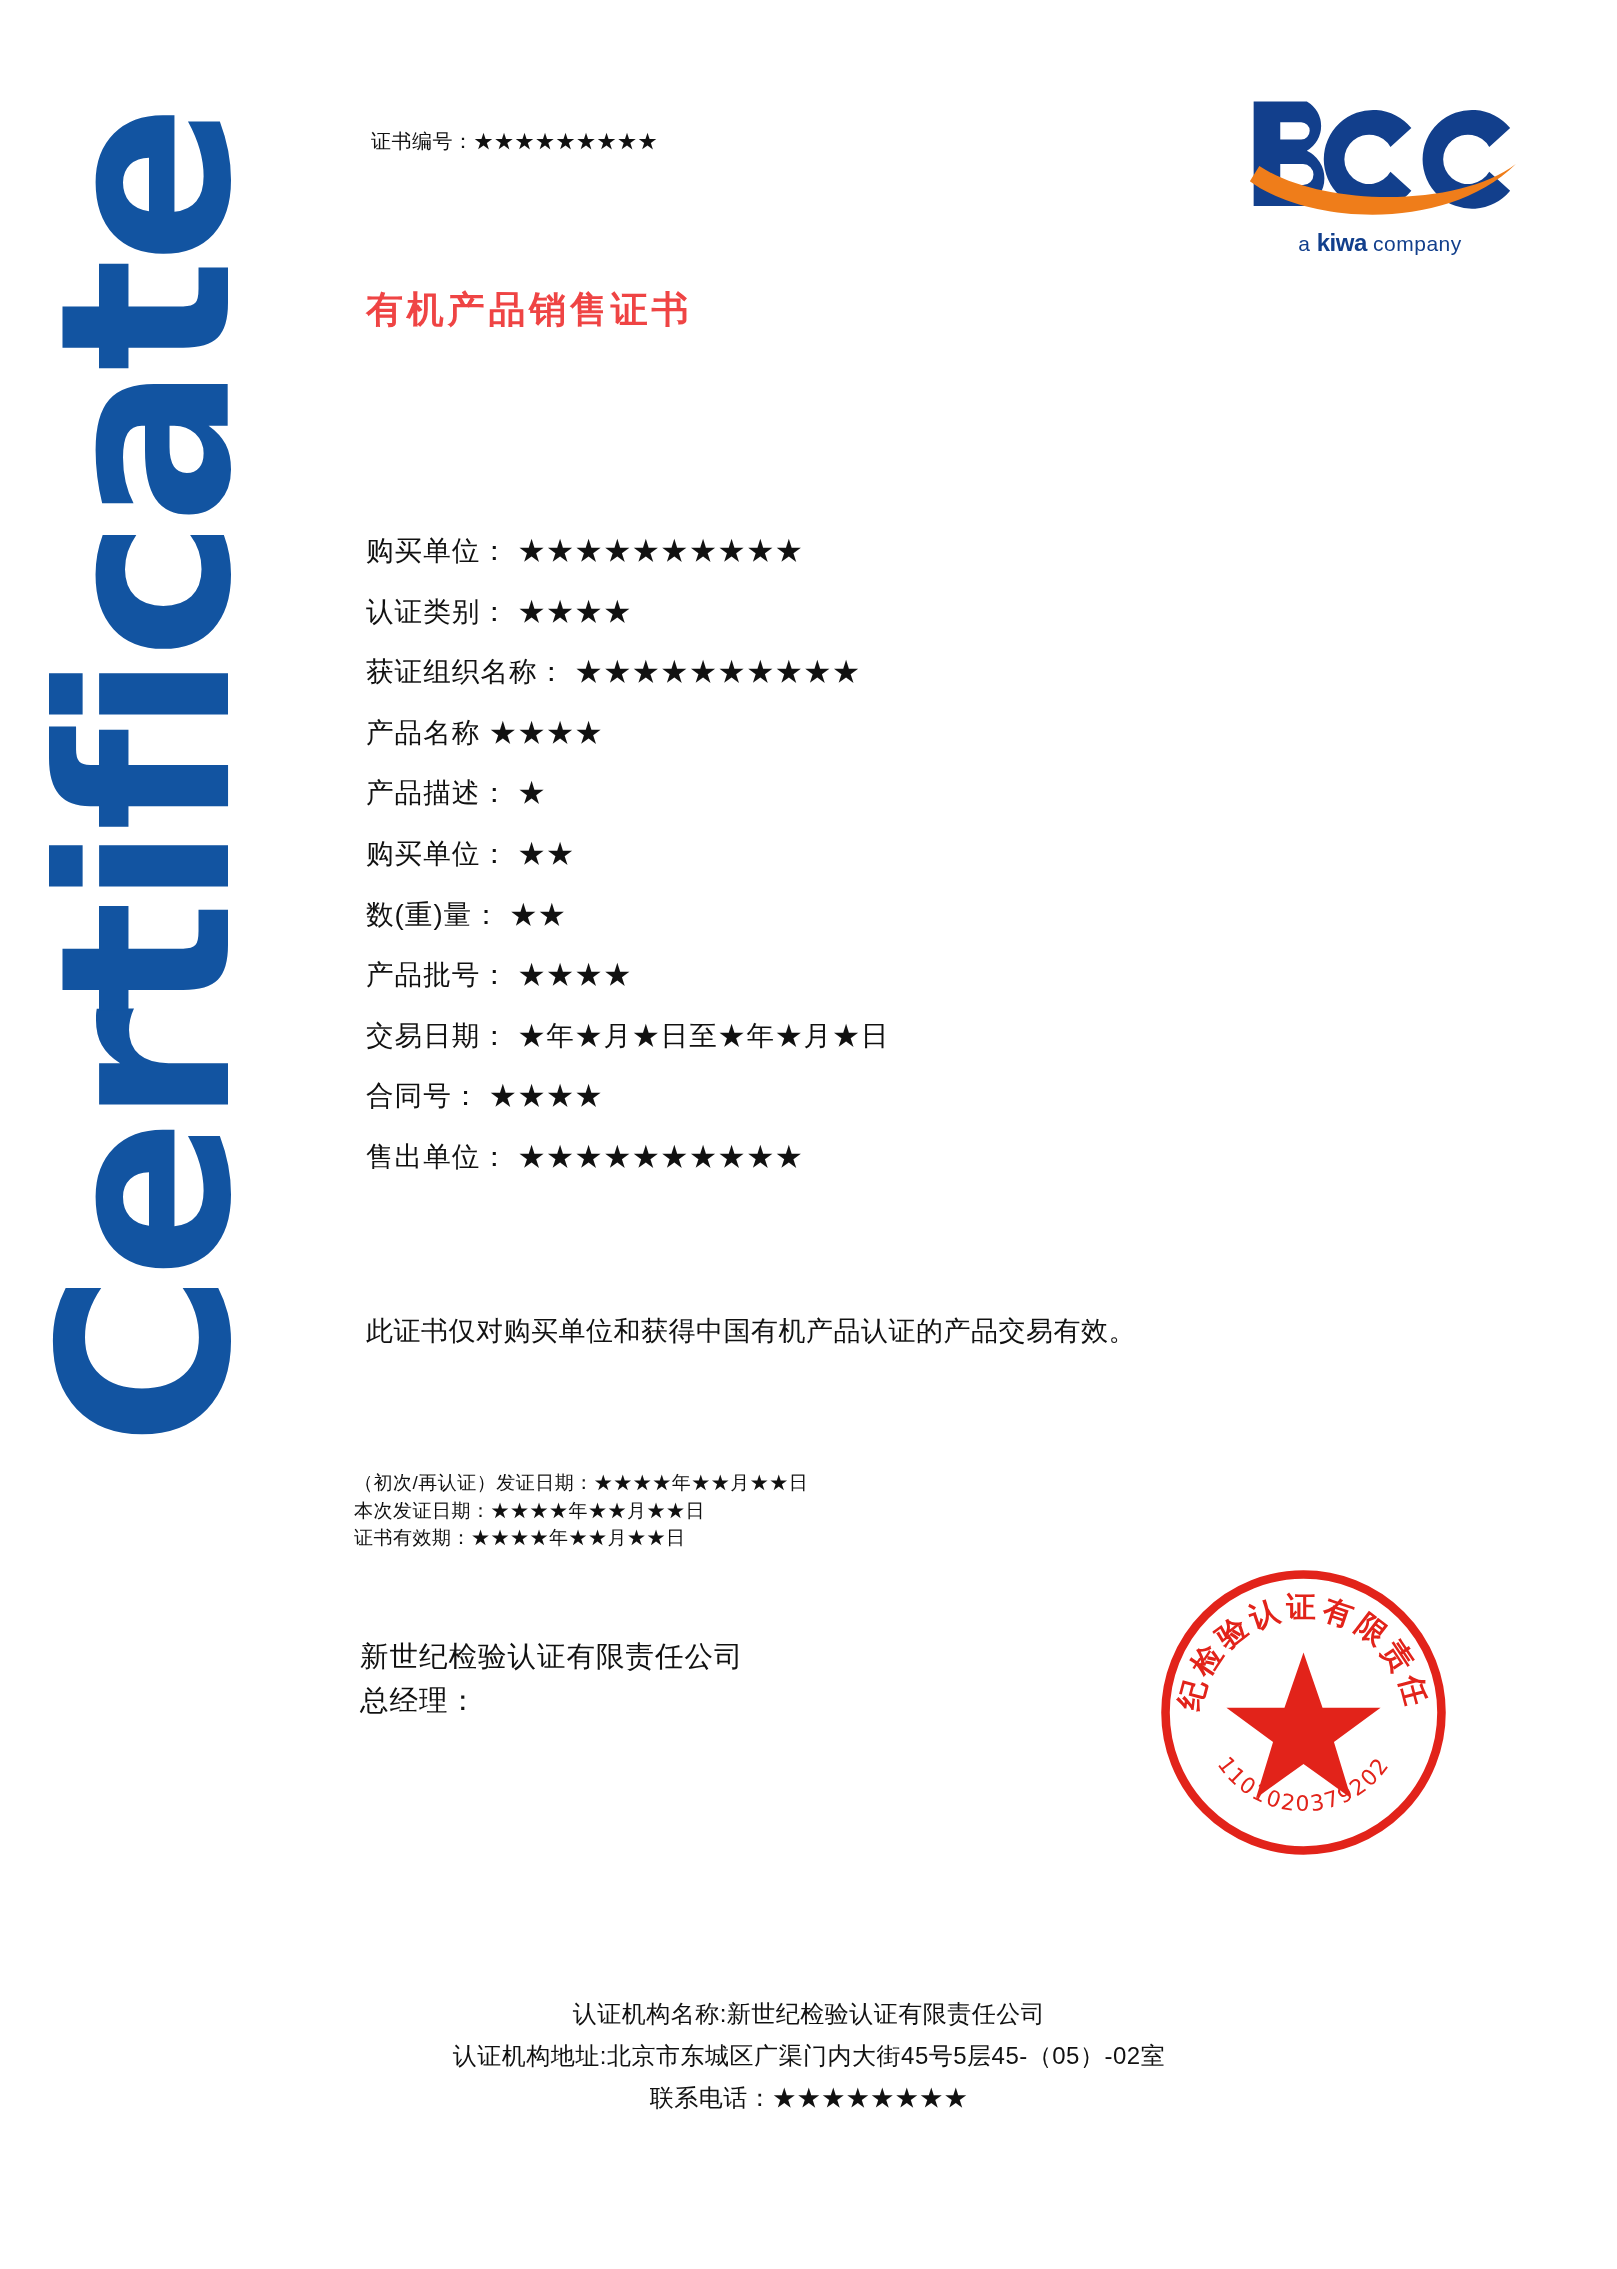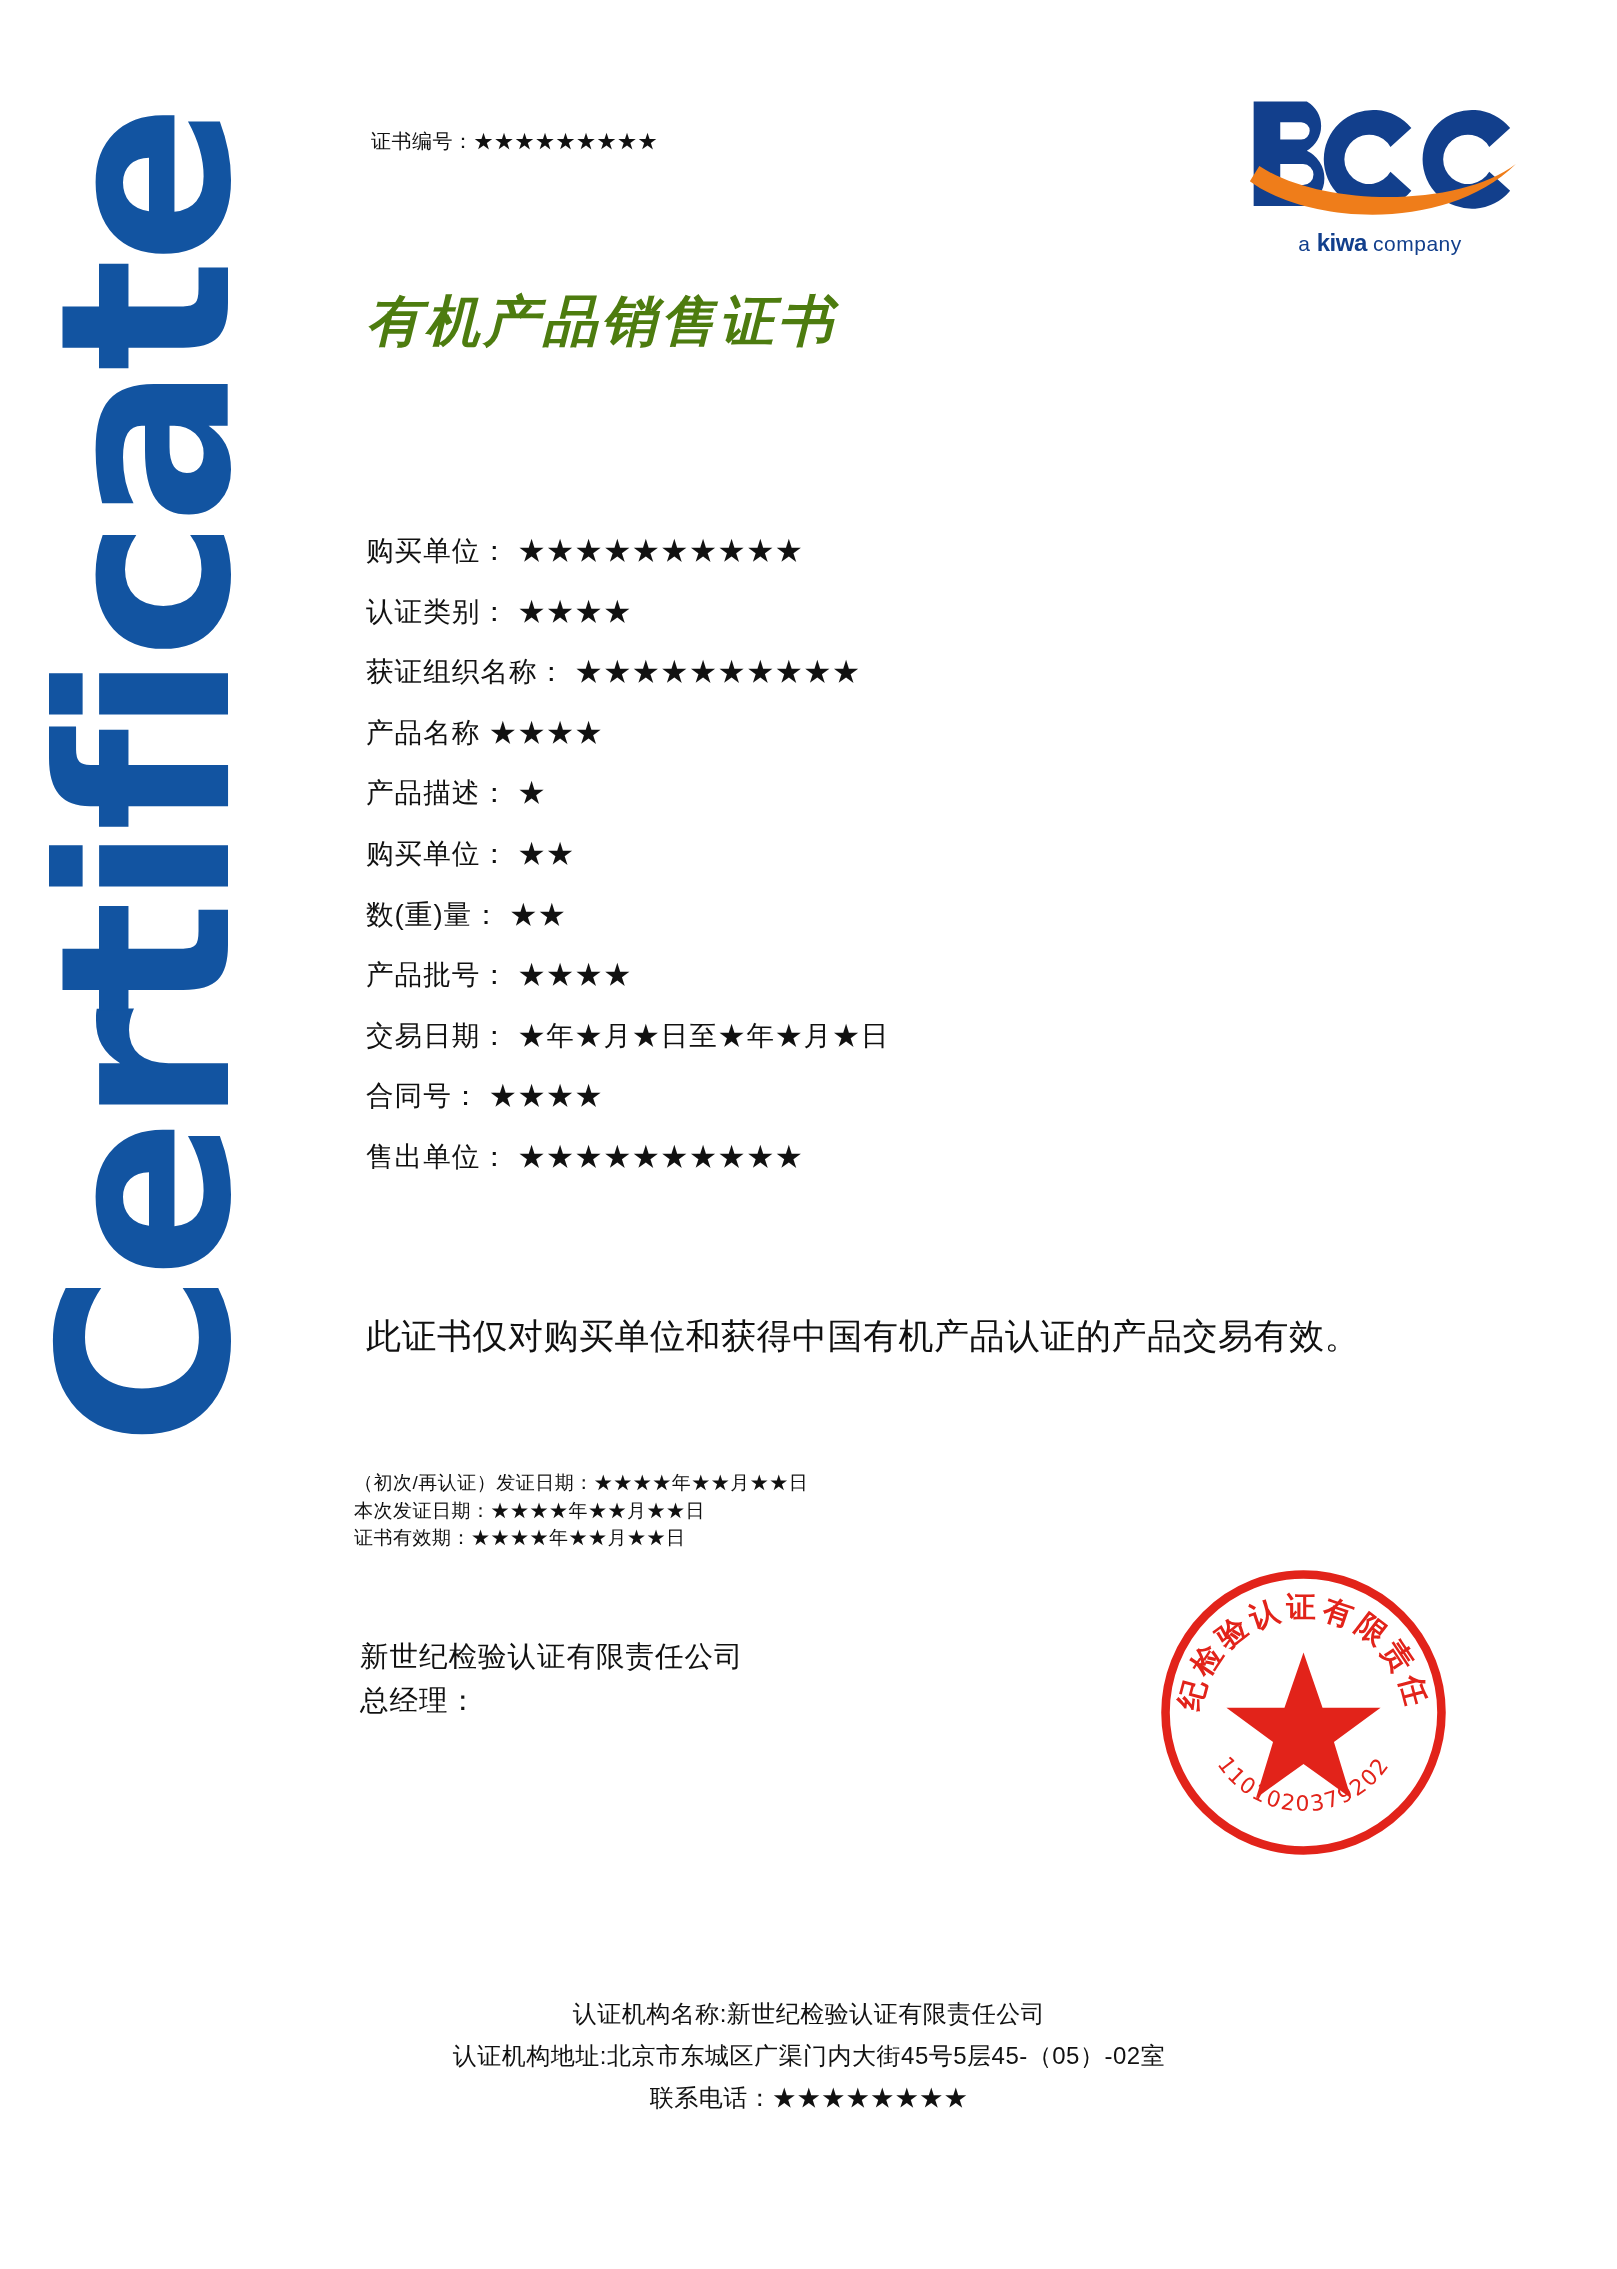--- a/index.html
+++ b/index.html
@@ -73,25 +73,24 @@
   .logo-sub b {
     font-size: 24px;
     letter-spacing: -0.5px;
   }
 
   
   .title {
     position: absolute;
     left: 366px;
     top: 285px;
-    font-size: 55px;
+    font-size: 37px;
     font-weight: bold;
     letter-spacing: 3.8px;
-    color: #4d7c0f;
-    font-style: italic;
+    color: #ef4444;
   }
 
   
   .fields {
     position: absolute;
     left: 366px;
     top: 537px;
     width: 913px;
   }
   .field-row {
@@ -103,21 +102,21 @@
     white-space: nowrap;
   }
   .field-label { }
   .field-value {
     letter-spacing: 1px;
   }
   .note {
     position: absolute;
     left: 366px;
     top: 1313px;
-    font-size: 35px;
+    font-size: 27px;
     color: #111;
     letter-spacing: 0.5px;
   }
 
   
   .dates {
     position: absolute;
     left: 354px;
     top: 1469px;
     font-size: 19px;

